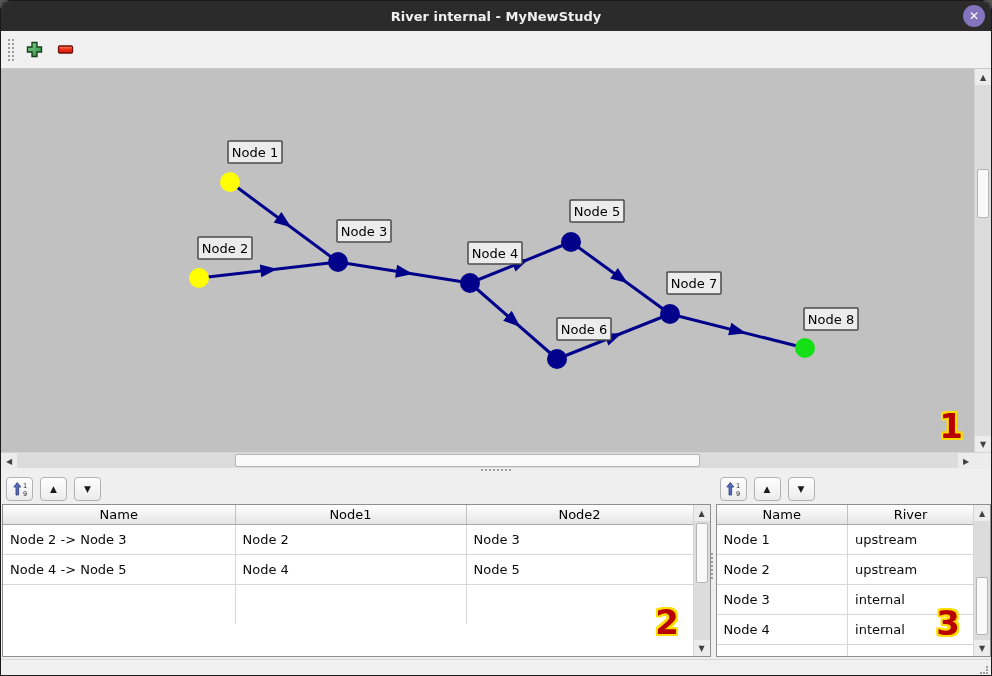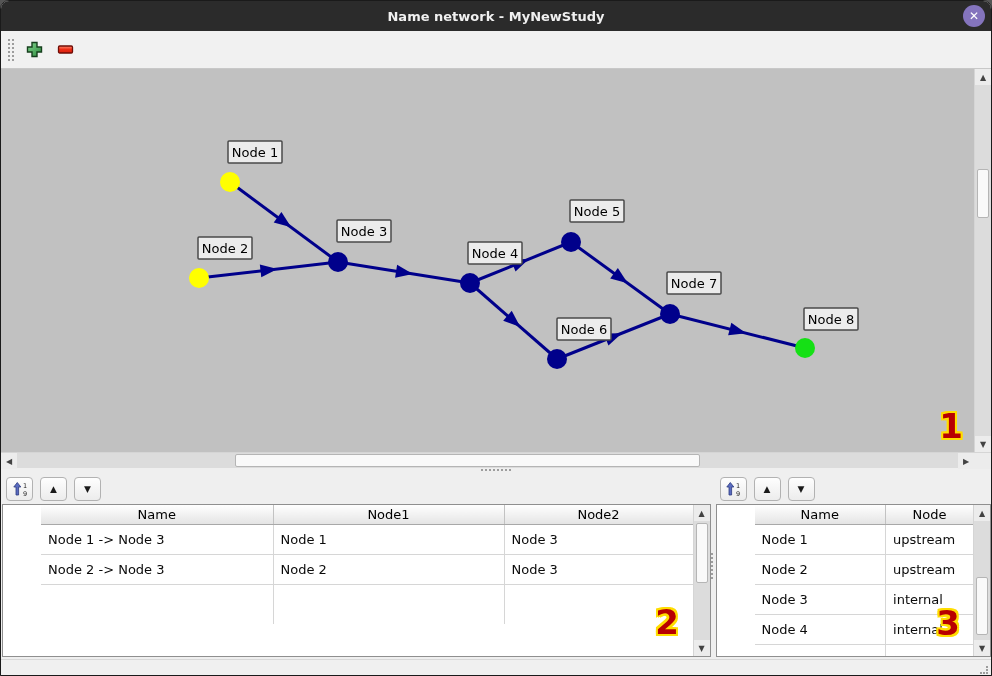--- a/index.html
+++ b/index.html
@@ -57,21 +57,21 @@
   .panel { display:flex; flex-direction:column; }
   .panel.left { width:711px; }
   .panel.right { width:277px; }
   .panel-toolbar { height:31px; display:flex; align-items:center; gap:7px; padding:3px 0 3px 5px; }
   .sq-btn {
     width:27px; height:24px; border:1px solid #b2b2b2; border-radius:4px;
     background:linear-gradient(#fefefe,#ececec); cursor:pointer;
     display:flex; align-items:center; justify-content:center; font-size:9px; color:#1a1a1a;
   }
   .table-wrap { flex:1; display:flex; border:1px solid #8f8f8f; background:#fff; margin:0 0 2px 1px; overflow:hidden; }
-  .table-scroll { flex:1; overflow:hidden;margin-left:38px; }
+  .table-scroll { flex:1; overflow:hidden; }
   table { border-collapse:collapse; width:100%; table-layout:fixed; }
   thead th {
     height:19px; font-size:13px; font-weight:normal; text-align:center;
     background:linear-gradient(#ffffff,#e4e4e4);
     border-right:1px solid #c2c2c2; border-bottom:1px solid #a8a8a8;
     overflow:hidden; white-space:nowrap;
   }
   thead th:last-child { border-right:none; }
   tbody td {
     height:30px; font-size:13px; color:#0a0a0a; padding-left:7px;
@@ -92,21 +92,21 @@
                 -2px 0 0 #ffdd00, 2px 0 0 #ffdd00, 0 -2px 0 #ffdd00, 0 2px 0 #ffdd00;
     pointer-events:none;
   }
 </style>
 </head>
 <body>
 
 <div class="window">
 
   <div class="titlebar">
-    <span class="title">Name network - MyNewStudy</span>
+    <span class="title">River internal - MyNewStudy</span>
     <button class="close-btn">
       <span>✕</span>
     </button>
   </div>
 
   <div class="main-toolbar">
     <div class="drag-handle"></div>
     <button class="tb-btn">
       <svg width="17" height="17" viewBox="0 0 17 17">
         <defs>
@@ -238,28 +238,28 @@
           <table id="links-table">
             <thead>
                 <tr>
                   <th style="width: 232px;">Name</th>
                   <th style="width: 231px; text-align: center;">Node1</th>
                   <th>Node2</th>
                 </tr>
               </thead>
               <tbody>
                 <tr>
-                  <td>Node 1 -&gt; Node 3</td>
-                  <td>Node 1</td>
-                  <td>Node 3</td>
-                </tr>
-                <tr>
                   <td>Node 2 -&gt; Node 3</td>
                   <td>Node 2</td>
                   <td>Node 3</td>
+                </tr>
+                <tr>
+                  <td>Node 4 -&gt; Node 5</td>
+                  <td>Node 4</td>
+                  <td>Node 5</td>
                 </tr>
                 <tr class="filler">
                   <td></td>
                   <td></td>
                   <td></td>
                 </tr>
               </tbody>
           </table>
         </div>
         <div class="vscroll">
@@ -291,21 +291,21 @@
         <button class="sq-btn">
           <span>▼</span>
         </button>
       </div>
       <div class="table-wrap">
         <div class="table-scroll">
           <table id="nodes-table">
             <thead>
                 <tr>
                   <th style="width: 131px;">Name</th>
-                  <th>Node</th>
+                  <th>River</th>
                 </tr>
               </thead>
               <tbody>
                 <tr>
                   <td>Node 1</td>
                   <td>upstream</td>
                 </tr>
                 <tr>
                   <td>Node 2</td>
                   <td>upstream</td>

